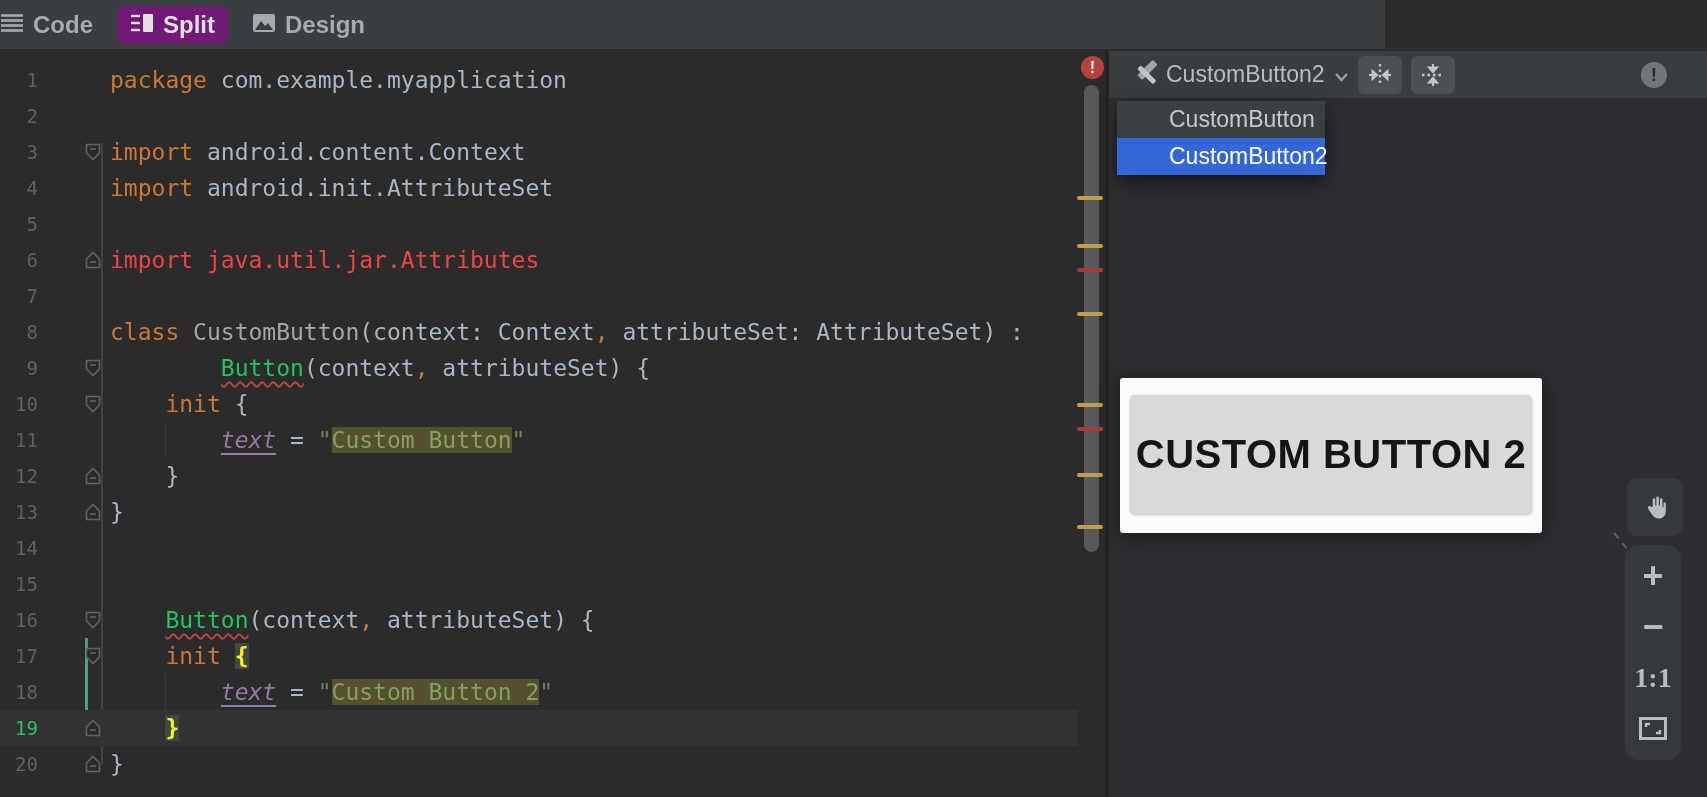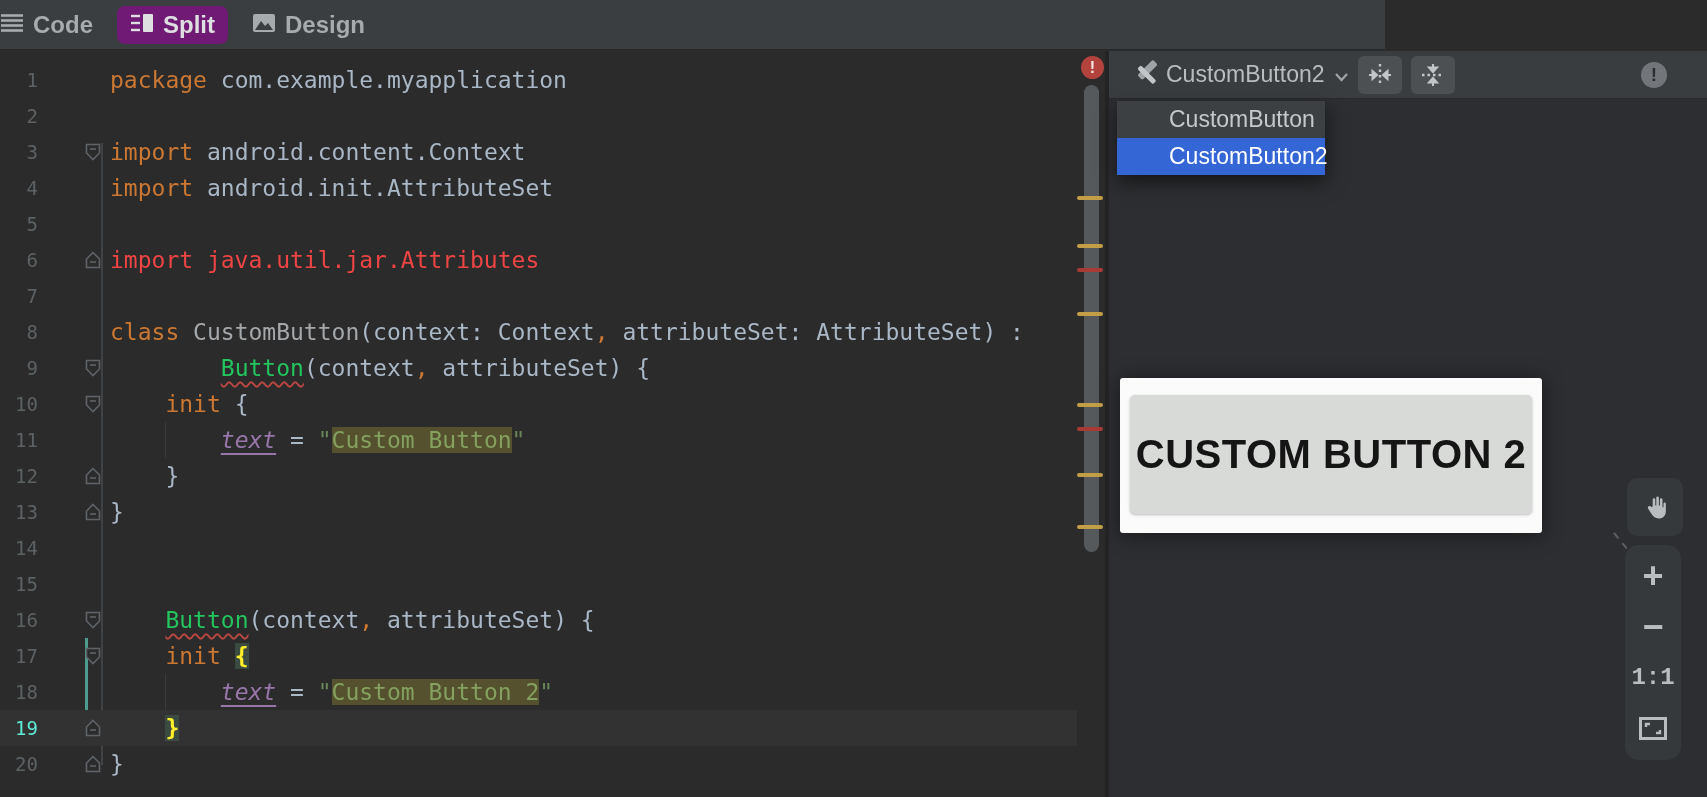--- a/index.html
+++ b/index.html
@@ -12,21 +12,21 @@
 
   
   .editor{position:absolute;top:51px;left:0;width:1105px;height:746px;background:#2B2B2B;overflow:hidden}
   .fold-line{position:absolute;left:101px;top:92px;width:2px;height:622px;background:#404345}
   .change-bar{position:absolute;left:85px;width:3px;background:#4E9C8E}
   .indent-guide{position:absolute;left:165px;width:1px;background:#3B3B3B}
   .lines{position:absolute;top:0;left:0;width:1077px;padding-top:11px}
   .line{display:flex;height:36px;line-height:36px;font-family:"DejaVu Sans Mono",monospace;font-size:23px}
   .line.current{background:#323232}
   .ln{width:38px;text-align:right;color:#5D6265;font-size:19px;flex:none;font-family:"DejaVu Sans Mono",monospace}
-  .line.current .ln{color:#5eead4}
+  .line.current .ln{color:#22c55e}
   .fold{width:72px;flex:none;position:relative}
   .fold svg{position:absolute;left:46px;top:9px}
   .codetxt{flex:none;white-space:pre}
   .kw{color:#CC7832}
   .pl{color:#A9B7C6}
   .dim{color:#ef4444}
   .cls{color:#A4A8AB}
   .err{color:#22c55e;text-decoration:underline wavy #BC4742 2px;text-underline-offset:5px}
   .prop{color:#9876AA;font-style:italic;text-decoration:underline;text-underline-offset:5px}
   .str{color:#6A8759}
@@ -52,21 +52,21 @@
   .ditem{height:37px;line-height:37px;padding-left:52px;font-size:23px;color:#C6C9CB}
   .ditem.selected{background:#3566D6;color:#FFFFFF}
 
   .canvas{position:absolute;left:11px;top:327px;width:422px;height:155px;background:#FBFBFB;border-radius:3px;box-shadow:0 2px 20px rgba(0,0,0,.5)}
   .preview-btn{position:absolute;left:10px;top:17px;width:402px;height:119px;background:#D8DAD7;border-radius:5px;display:flex;align-items:center;justify-content:center;font-size:40px;font-weight:700;color:#151515;letter-spacing:.5px;box-shadow:0 1px 3px rgba(0,0,0,.25)}
 
   .hand-btn{position:absolute;left:518px;top:427px;width:56px;height:58px;background:#36393B;border-radius:10px;display:flex;align-items:center;justify-content:center}
   .zoombar{position:absolute;left:516px;top:494px;width:56px;height:215px;background:#36393B;border-radius:14px;display:flex;flex-direction:column;align-items:center;justify-content:space-around;color:#B9BDBF;padding:6px 0;box-sizing:border-box}
   .zoombar .zbtn{width:56px;height:44px;display:flex;align-items:center;justify-content:center}
   .z-in,.z-out{font-size:36px;font-weight:600;line-height:1}
-  .z-ratio{font-size:24px;font-weight:bold;font-family:Liberation Mono, monospace}
+  .z-ratio{font-size:28px;font-weight:bold;font-family:Liberation Serif, serif}
   .dash-line{position:absolute;left:0;top:0;z-index:0}
 </style>
 </head>
 <body>
 
 <div class="topbar">
   <div class="tb-item">
     <span>
       <svg width="24" height="20" viewBox="0 0 24 20">
           <g stroke="#A6ABAE" stroke-width="2.6">

